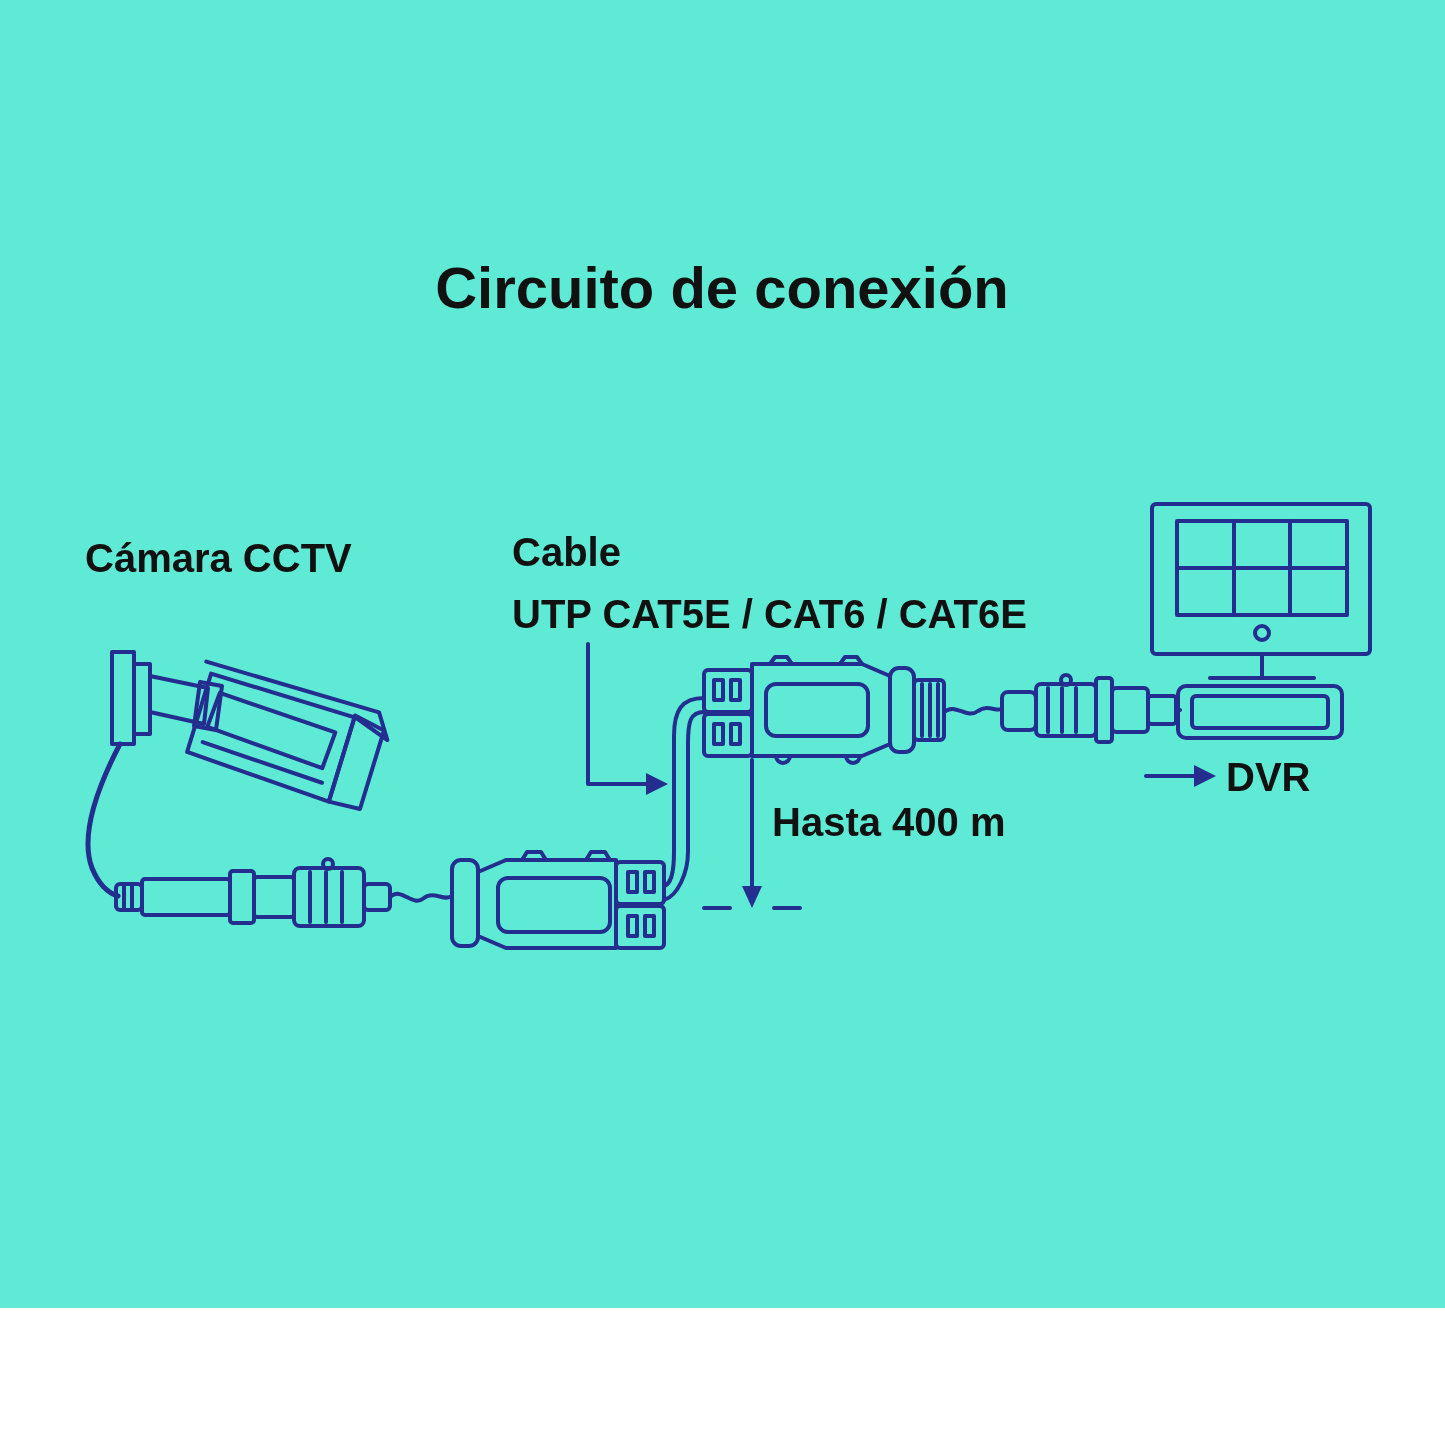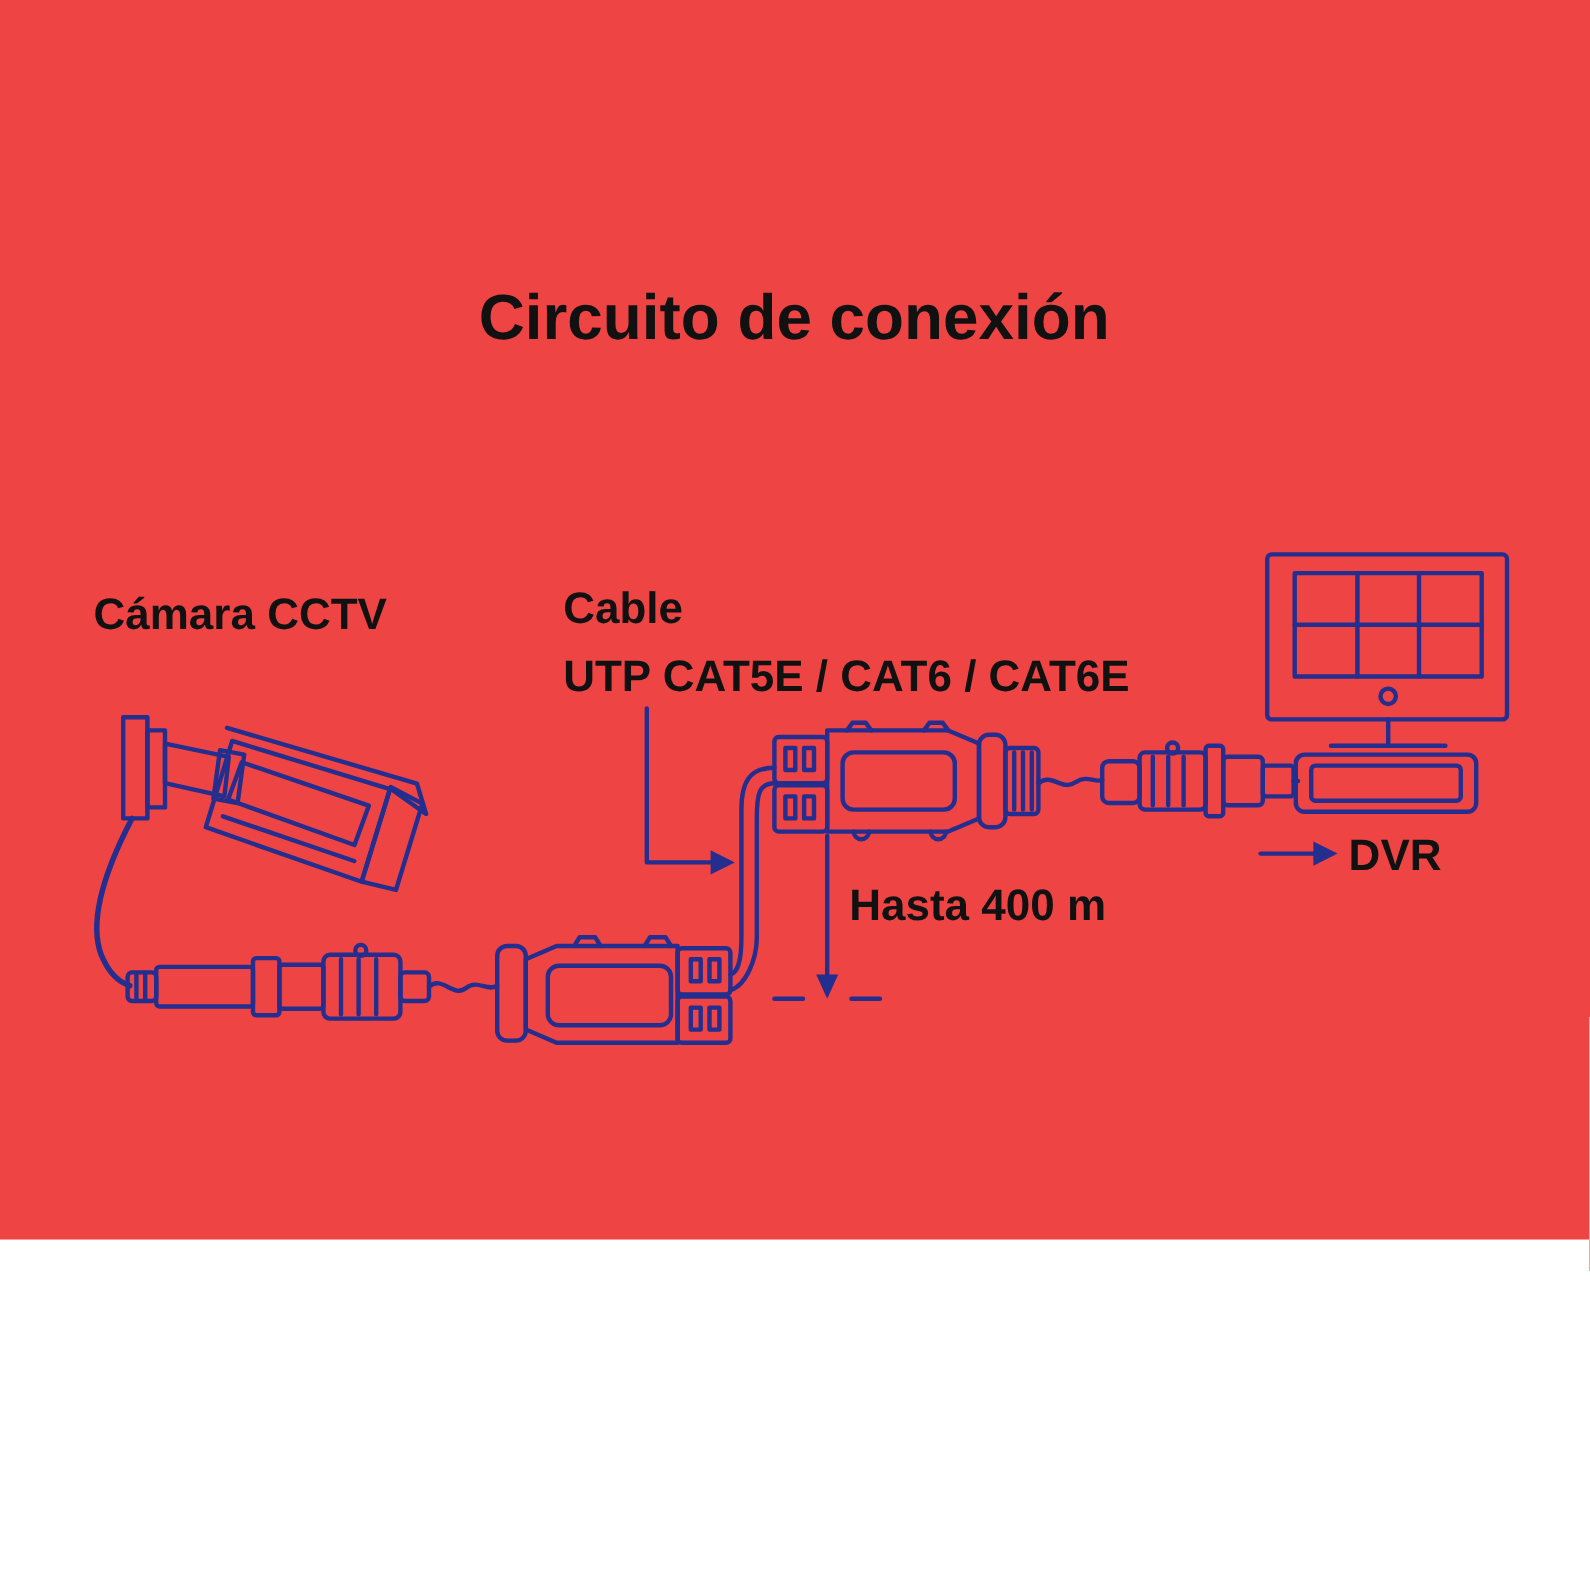--- a/index.html
+++ b/index.html
@@ -4,22 +4,22 @@
 <style>
   html, body {
     margin: 0;
     padding: 0;
     background: #ffffff;
     font-family: "Liberation Sans", sans-serif;
   }
   .stage {
     position: relative;
     width: 1445px;
-    height: 1127px;
-    background: #ef4444;
+    height: 1308px;
+    background: #5eead4;
     overflow: hidden;
   }
   svg text {
     font-family: "Liberation Sans", sans-serif;
     font-weight: bold;
   }
   .title-text { font-size: 58px; }
   .label-text { font-size: 40px; }
 </style>
 </head>

